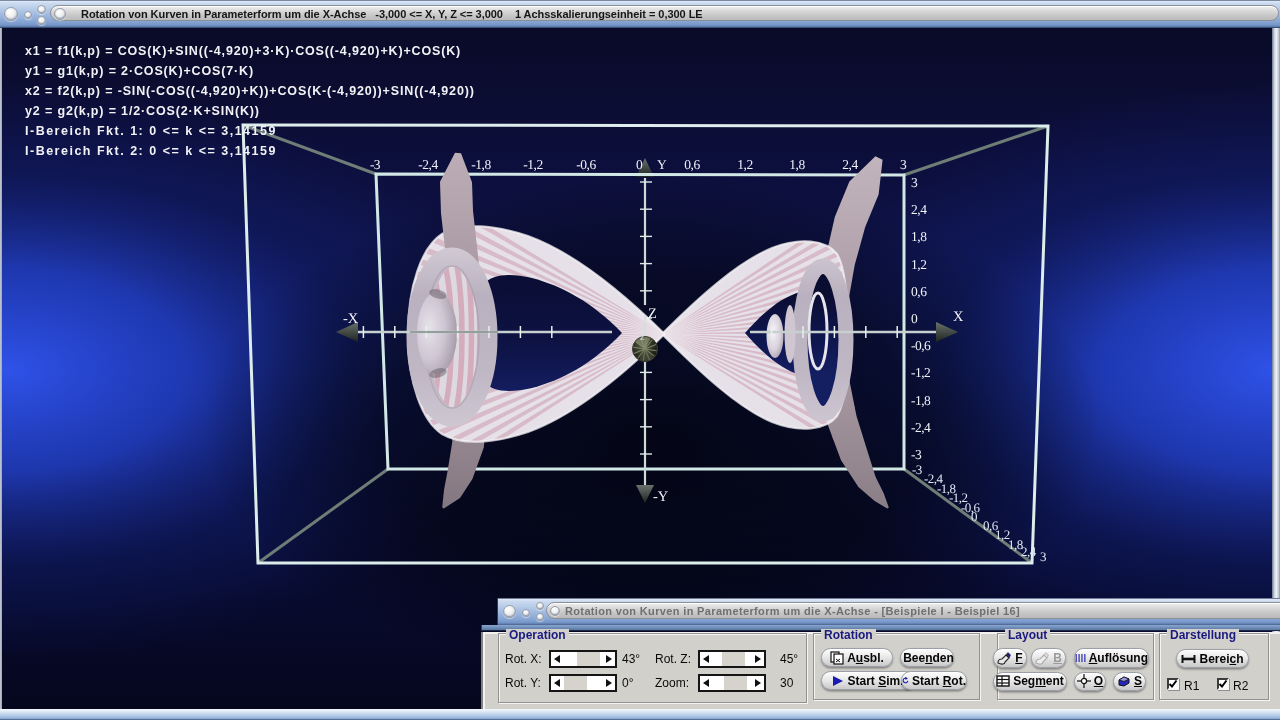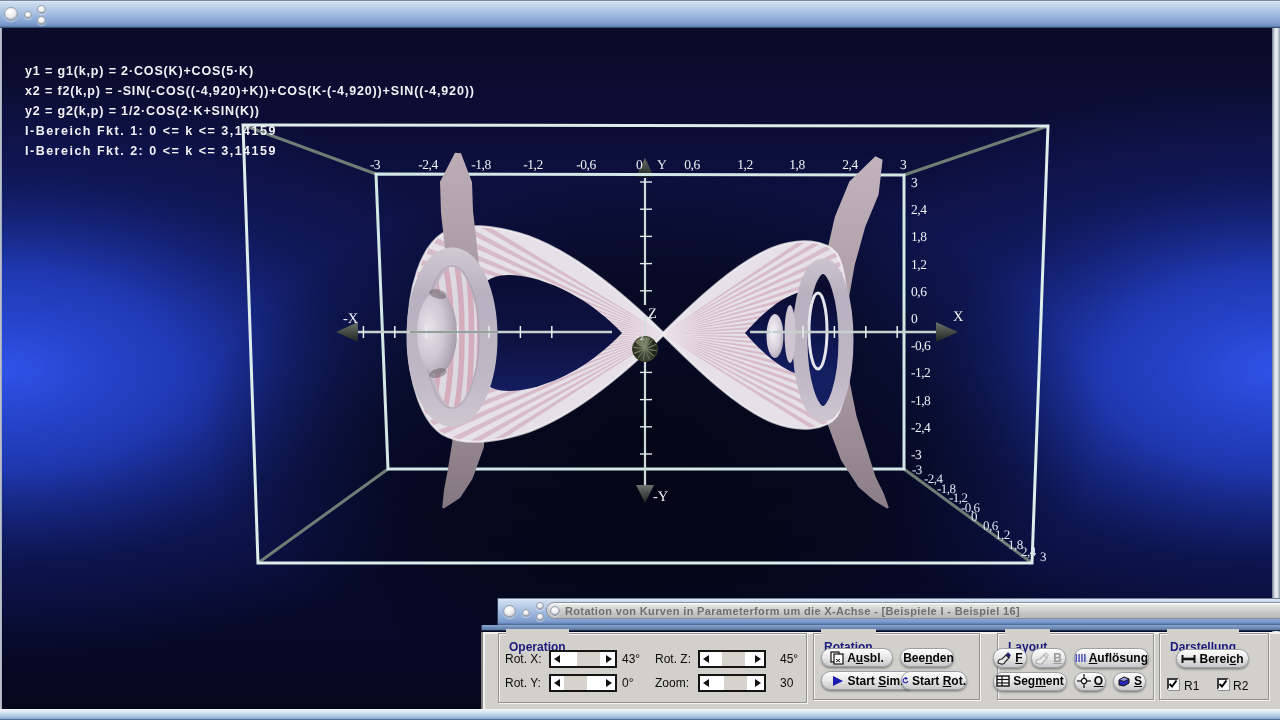--- a/index.html
+++ b/index.html
@@ -38,21 +38,21 @@
   background:linear-gradient(180deg,#f0f0f0 0%,#dadada 30%,#c4c4c4 70%,#bababa 100%);
   border:1px solid #8a8f96; box-shadow:inset 0 1px 0 #fff; }
 #pcapsule > span { position:absolute; left:18px; top:2px; font-size:11px; font-weight:bold; letter-spacing:0.35px;
   color:#707072; white-space:pre; }
 #pblue { position:absolute; left:0; top:27px; width:100%; height:6px;
   background:linear-gradient(180deg,#89a6d4,#5a779f); border-bottom:1px solid #1c2846; border-left:1px solid #2e3c58; }
 #pbody { position:absolute; left:0; top:34px; width:100%; height:77px; background:#d2d0cb;
   border-left:2px solid #84827e; box-shadow:inset 2px 2px 0 #f3f2f0; }
 #pbody .grp { position:absolute; border:1px solid #929292;
   box-shadow:inset 1px 1px 0 #f5f4f2, 1px 1px 0 #f5f4f2; }
-.glab { position:absolute; left:7px; top:-5px; background:#d2d0cb; padding:12px 3px;
+.glab { position:absolute; left:7px; top:-5px; background:#d2d0cb; padding:0 3px;
   color:#19197e; font-weight:bold; font-size:12px; line-height:13px; }
 .lab { position:absolute; font-size:12px; font-weight:normal; color:#0a0a0a; line-height:18px; white-space:pre; }
 .sb { position:absolute; width:68px; height:18px; border:2px solid #151515; background:#fff; }
 .sba { position:absolute; top:0; width:13px; height:14px; background:#fff; }
 .tri-l { position:absolute; left:3px; top:3px; width:0; height:0;
   border-top:4px solid transparent; border-bottom:4px solid transparent; border-right:6px solid #111; }
 .tri-r { position:absolute; left:4px; top:3px; width:0; height:0;
   border-top:4px solid transparent; border-bottom:4px solid transparent; border-left:6px solid #111; }
 .sbt { position:absolute; top:0; height:14px; background:#d6d3cc; }
 .btn { position:absolute; border-radius:9.5px; display:flex; align-items:center; justify-content:center;
@@ -391,22 +391,27 @@
 <text x="648" y="318">Z</text>
 <text x="653" y="501">-Y</text>
 </g>
 <text x="640" y="340" font-family="Liberation Serif, serif" font-size="10" fill="#cfe0dc">z</text>
 </svg>
 <div id="titlebar">
   <div class="circ big"></div>
       <div class="circ s1"></div>
   <div class="circ s2"></div>
       <div class="circ s3"></div>
-</div>
-<div class="fm" style="top:64px;letter-spacing:0.85px">y1 = g1(k,p) = 2·COS(K)+COS(5·K)</div>
+  <div id="capsule">
+        <div class="circ in"></div>
+    <span>Rotation von Kurven in Parameterform um die X-Achse&nbsp;&nbsp;&nbsp;-3,000 &lt;= X, Y, Z &lt;= 3,000&nbsp;&nbsp;&nbsp;&nbsp;1 Achsskalierungseinheit = 0,300 LE</span>
+  </div>
+</div>
+<div class="fm" style="top:44px;letter-spacing:0.85px">x1 = f1(k,p) = COS(K)+SIN((-4,920)+3·K)·COS((-4,920)+K)+COS(K)</div>
+<div class="fm" style="top:64px;letter-spacing:0.85px">y1 = g1(k,p) = 2·COS(K)+COS(7·K)</div>
 <div class="fm" style="top:84px;letter-spacing:0.85px">x2 = f2(k,p) = -SIN(-COS((-4,920)+K))+COS(K-(-4,920))+SIN((-4,920))</div>
 <div class="fm" style="top:104px;letter-spacing:0.85px">y2 = g2(k,p) = 1/2·COS(2·K+SIN(K))</div>
 <div class="fm" style="top:124px;letter-spacing:1.5px">I-Bereich Fkt. 1: 0 &lt;= k &lt;= 3,14159</div>
 <div class="fm" style="top:144px;letter-spacing:1.5px">I-Bereich Fkt. 2: 0 &lt;= k &lt;= 3,14159</div>
 <div id="leftedge"></div>
 <div id="rightedge"></div>
 <div id="panel">
   <div id="ptitle">
     <div class="circ" style="left:5px;top:7px;width:13px;height:13px"></div>
     <div class="circ" style="left:24px;top:11px;width:8px;height:8px"></div>

